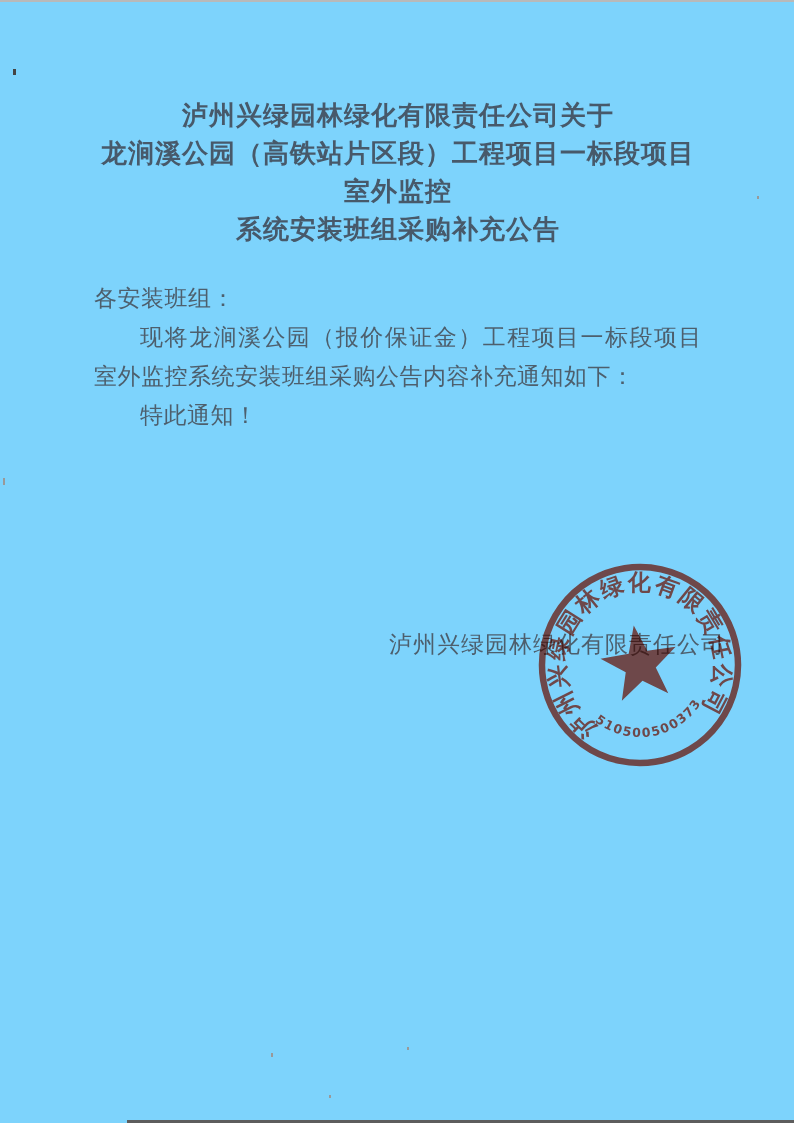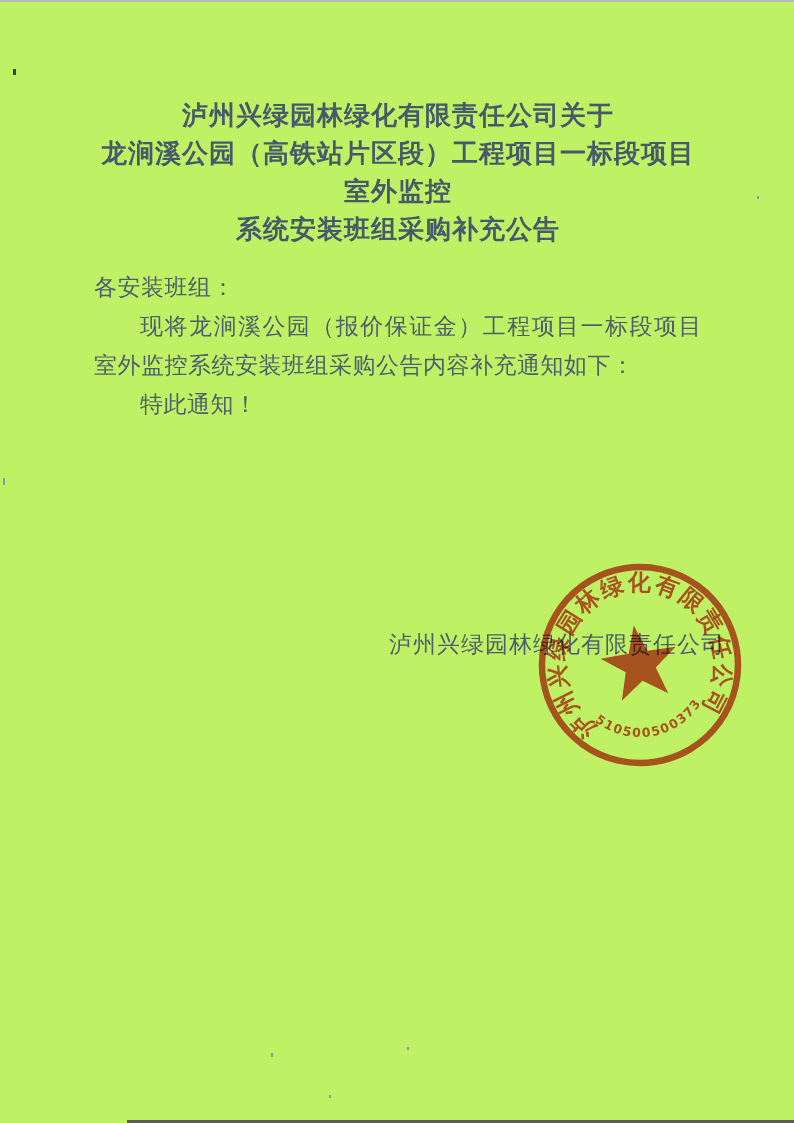--- a/index.html
+++ b/index.html
@@ -1,36 +1,36 @@
 <!DOCTYPE html>
 <html><head>
 <meta charset="utf-8">
 <style>
   html,body{margin:0;padding:0;background:#e9e9e9;}
   .page{
     position:relative;
     width:794px;height:1123px;
     margin:0 auto;
-    background:#bef264;
+    background:#7dd3fc;
     overflow:hidden;
     font-family:"DejaVu Serif","Liberation Serif",serif;
   }
   .edge-top{position:absolute;top:0;left:0;width:100%;height:2px;background:#b9b9b9;}
   .edge-bottom{position:absolute;bottom:0;left:127px;right:0;height:3px;background:#5d5d5d;}
   .content{position:absolute;left:94px;top:96px;width:608px;}
   .title{
     font-family:"DejaVu Sans","Liberation Sans",sans-serif;
     font-weight:bold;
     font-size:26px;
     line-height:38px;
     text-align:center;
     color:#47596a;
     letter-spacing:1px;
   }
-  .body-block{margin-top:20px;}
+  .body-block{margin-top:31px;}
   .body-block p{
     margin:0;
     font-size:23px;
     line-height:39px;
     text-align:justify;
     color:#4d5f6d;
     letter-spacing:0.5px;
   }
   .body-block p.indent{text-indent:2em;}
   .signature-company{

